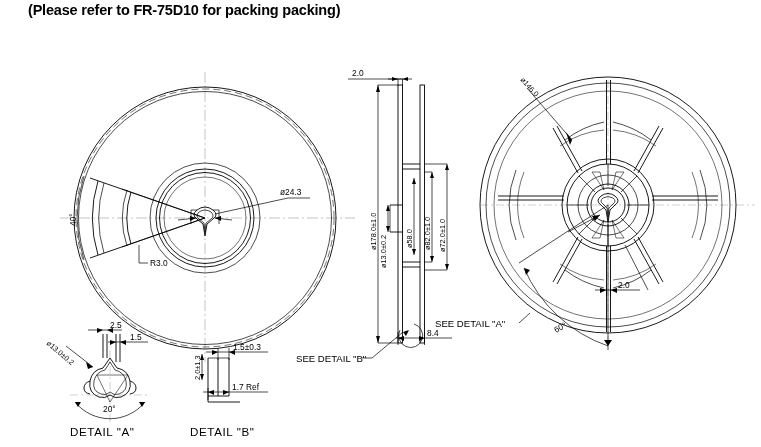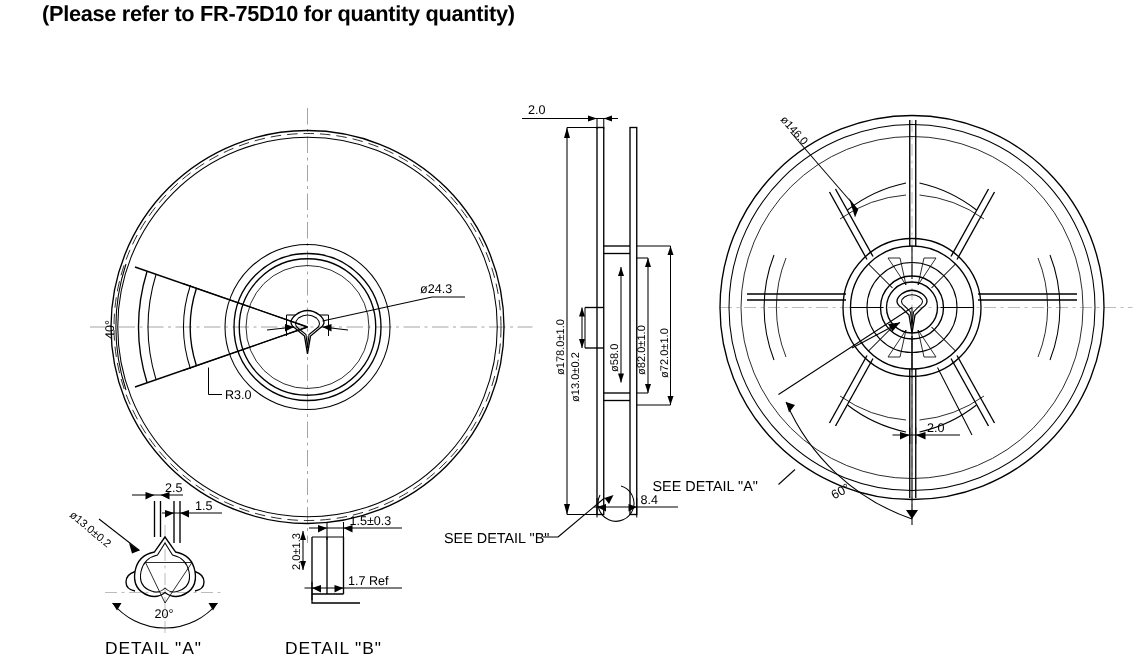--- a/index.html
+++ b/index.html
@@ -23,21 +23,21 @@
   .t8{font-size:8.4px;}
   .t9{font-size:9.6px;}
   .t11{font-size:11.6px;letter-spacing:0.6px;}
   .solid{fill:#000;stroke:none;}
 </style>
 </head>
 <body>
 
 <div id="sheet">
 
-  <div id="note">(Please refer to FR-75D10 for quantity quantity)</div>
+  <div id="note">(Please refer to FR-75D10 for packing packing)</div>
 
   <svg width="761" height="447" viewBox="0 0 761 447">
 
     <g>
 
       <line class="ctr" x1="60" y1="218" x2="355" y2="218"></line>
       <line class="ctr" x1="205" y1="72" x2="205" y2="362"></line>
 
       <circle class="ln" cx="205" cy="218" r="131"></circle>
       <circle class="thin" cx="205" cy="218" r="126.5"></circle>

